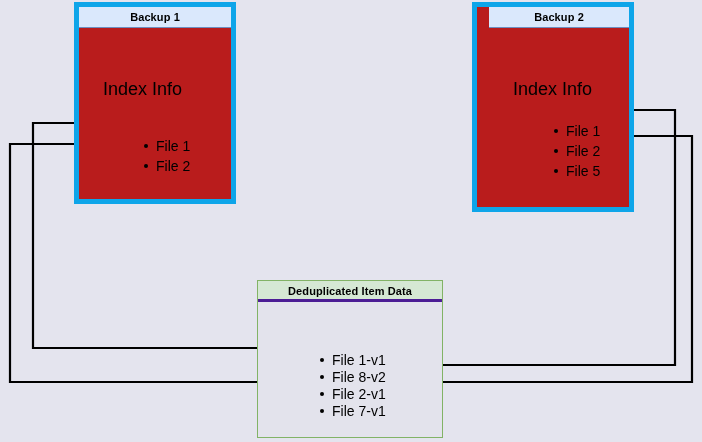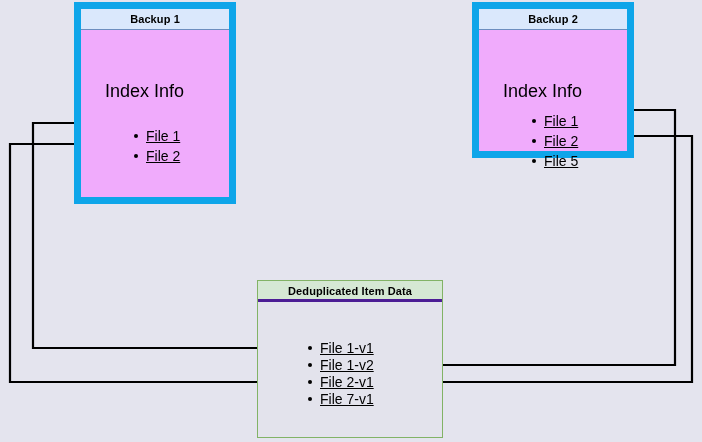--- a/index.html
+++ b/index.html
@@ -25,22 +25,22 @@
     position: absolute;
     left: 0;
     top: 0;
     width: 702px;
     height: 442px;
     pointer-events: none;
   }
   .node {
     position: absolute;
     box-sizing: border-box;
-    border: 7px solid #0ea5e9;
-    background: #f0abfc;
+    border: 5px solid #0ea5e9;
+    background: #b91c1c;
   }
   .node.green {
     border: 1px solid #82b366;
     background: #e3e3ec;
   }
   .node-header {
     box-sizing: border-box;
     height: 21px;
     background: #dae8fc;
     border-bottom: 1px solid #6c8ebf;
@@ -60,24 +60,23 @@
     height: calc(100% - 21px);
   }
   .section-label {
     position: absolute;
     font-size: 18px;
     color: #000;
     white-space: nowrap;
   }
   .file-list {
     position: absolute;
-    margin: 0;
+    margin: 12px;
     padding: 0;
     list-style: none;
-    text-decoration: underline;
   }
   .file-list li {
     position: relative;
     font-size: 14px;
     color: #000;
     line-height: 20px;
     height: 20px;
     white-space: nowrap;
     padding-left: 13px;
   }
@@ -85,21 +84,21 @@
     content: "";
     position: absolute;
     left: 1px;
     top: 8px;
     width: 4px;
     height: 4px;
     border-radius: 50%;
     background: #000;
   }
   #b1 { left: 74px; top: 2px; width: 162px; height: 202px; }
-  #b2 { left: 472px; top: 2px; width: 162px; height: 156px; }
+  #b2 { left: 472px; top: 2px; width: 162px; height: 210px; padding-left: 12px; }
   #dd { left: 257px; top: 280px; width: 186px; height: 158px; }
   #b1 .section-label { left: 24px; top: 51px; }
   #b2 .section-label { left: 24px; top: 51px; }
   #b1 .file-list { left: 52px; top: 96px; }
   #b2 .file-list { left: 52px; top: 81px; }
   #dd .file-list { left: 49px; top: 38px; }
   #dd .file-list li { line-height: 17px; height: 17px; }
   #dd .file-list li::before { top: 6px; }
 </style>
 </head>
@@ -144,20 +143,20 @@
         <li>File 5</li>
       </ul>
     </div>
   </div>
 
   <div class="node green" id="dd">
     <div class="node-header">Deduplicated Item Data</div>
     <div class="node-body">
       <ul class="file-list">
         <li>File 1-v1</li>
-        <li>File 1-v2</li>
+        <li>File 8-v2</li>
         <li>File 2-v1</li>
         <li>File 7-v1</li>
       </ul>
     </div>
   </div>
 
 </div>
 
 </body></html>

